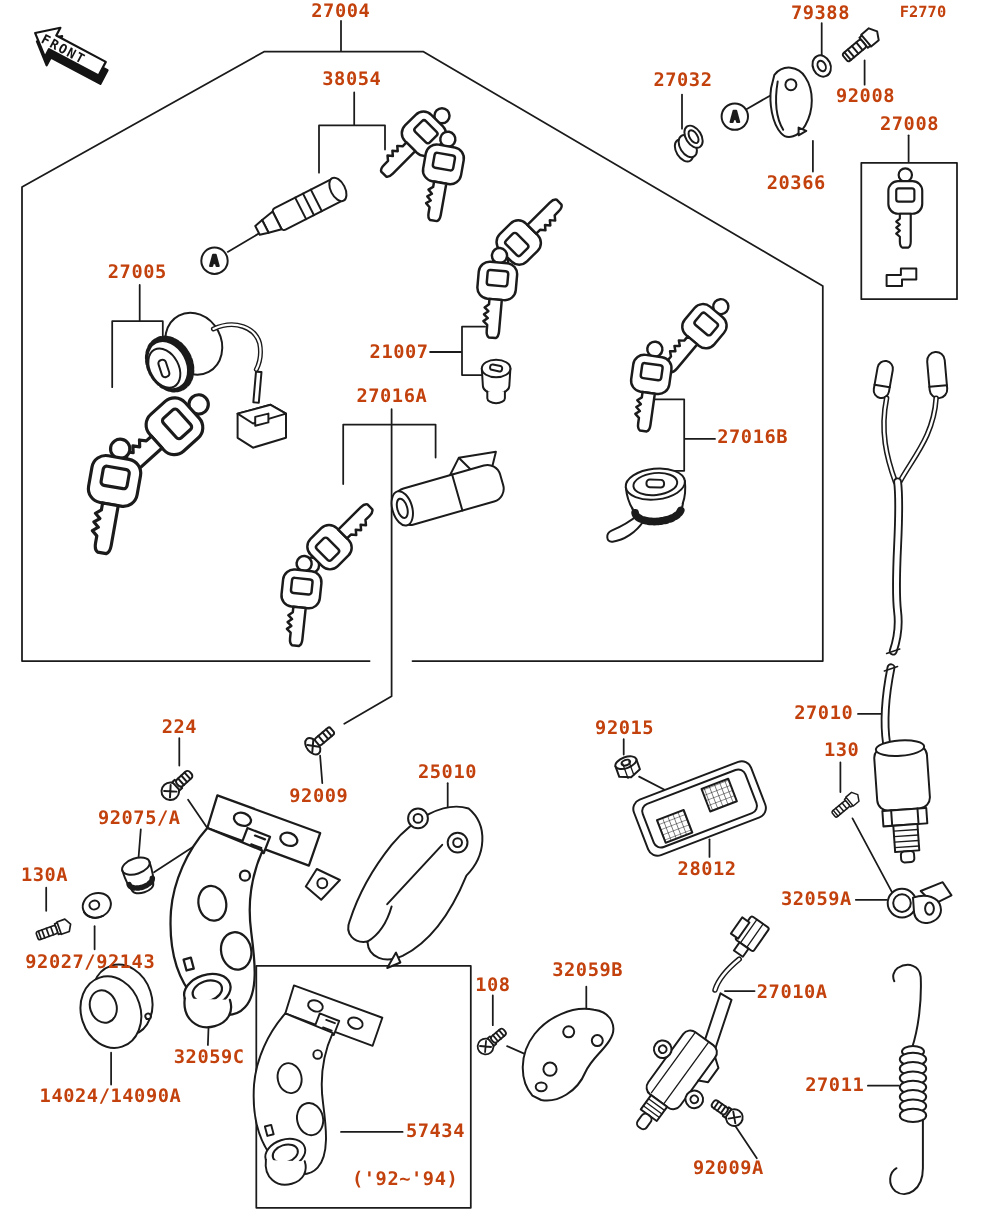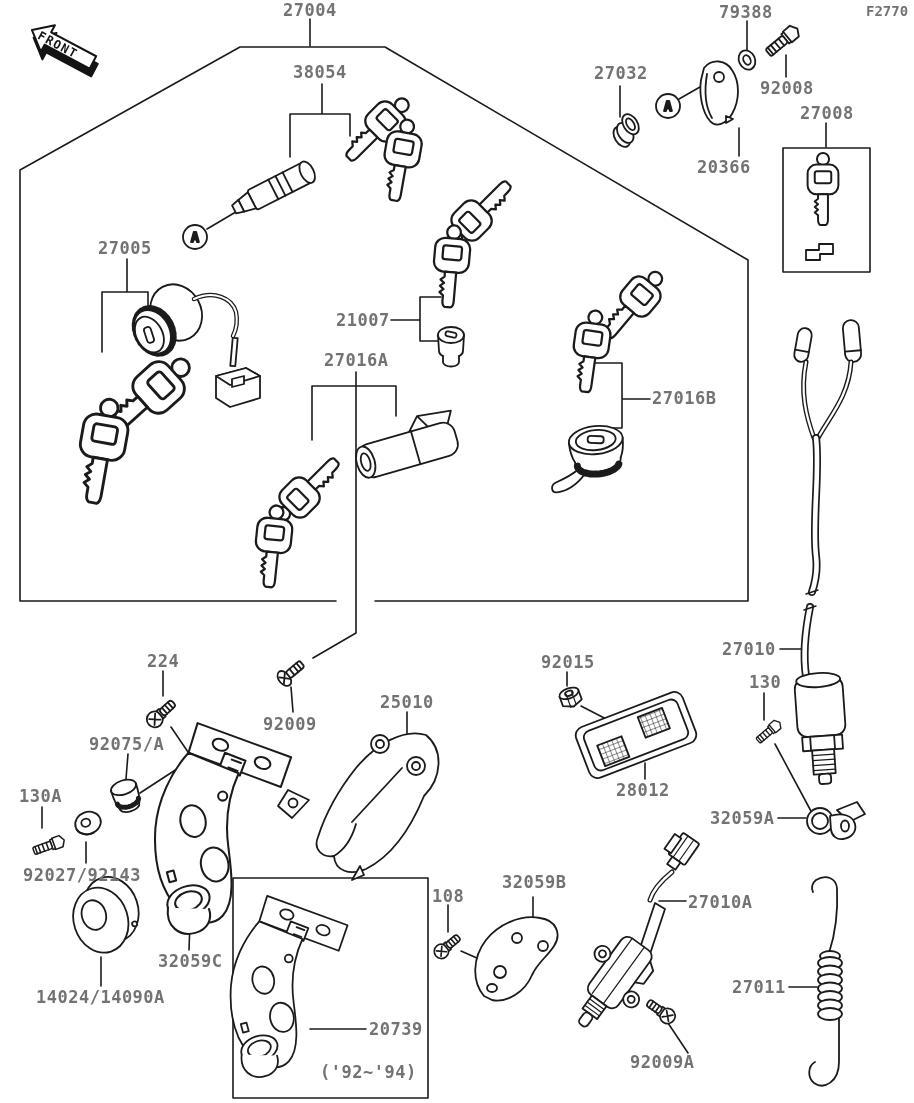--- a/index.html
+++ b/index.html
@@ -1,21 +1,21 @@
 <!DOCTYPE html>
 <html><head>
 <meta charset="utf-8">
 <style>
   html,body{margin:0;padding:0;background:#ffffff;}
   #stage{position:relative;width:914px;height:1103px;background:#ffffff;overflow:hidden;
          font-family:"DejaVu Sans Mono","Liberation Mono",monospace;}
   #art{position:absolute;left:0;top:0;}
   .lbl{position:absolute;font-weight:bold;font-size:17px;line-height:18px;letter-spacing:0.5px;
-       color:#737373;white-space:nowrap;}
-  .lbl.sm{font-size:14px;letter-spacing:0;margin-left:48px;}
+       color:#c2410c;white-space:nowrap;}
+  .lbl.sm{font-size:14px;letter-spacing:0;}
   svg text{font-family:"DejaVu Sans Mono","Liberation Mono",monospace;font-weight:bold;fill:#141414;}
 </style>
 </head>
 <body>
 
 <div id="stage">
 
 <svg id="art" width="914" height="1103" viewBox="0 0 914 1103">
   <defs>
     <pattern id="gridp" patternUnits="userSpaceOnUse" width="5" height="5">
@@ -382,17 +382,17 @@
 <div class="lbl" style="left:616px;top:781px">28012</div>
 <div class="lbl" style="left:19px;top:787px">130A</div>
 <div class="lbl" style="left:710px;top:809px">32059A</div>
 <div class="lbl" style="left:23px;top:866px">92027/92143</div>
 <div class="lbl" style="left:502px;top:873px">32059B</div>
 <div class="lbl" style="left:432px;top:887px">108</div>
 <div class="lbl" style="left:688px;top:893px">27010A</div>
 <div class="lbl" style="left:158px;top:952px">32059C</div>
 <div class="lbl" style="left:732px;top:978px">27011</div>
 <div class="lbl" style="left:36px;top:988px">14024/14090A</div>
-<div class="lbl" style="left:369px;top:1020px">20739</div>
+<div class="lbl" style="left:369px;top:1020px">57434</div>
 <div class="lbl" style="left:630px;top:1053px">92009A</div>
 <div class="lbl" style="left:320px;top:1063px">('92~'94)</div>
 
 </div>
 
 </body></html>

